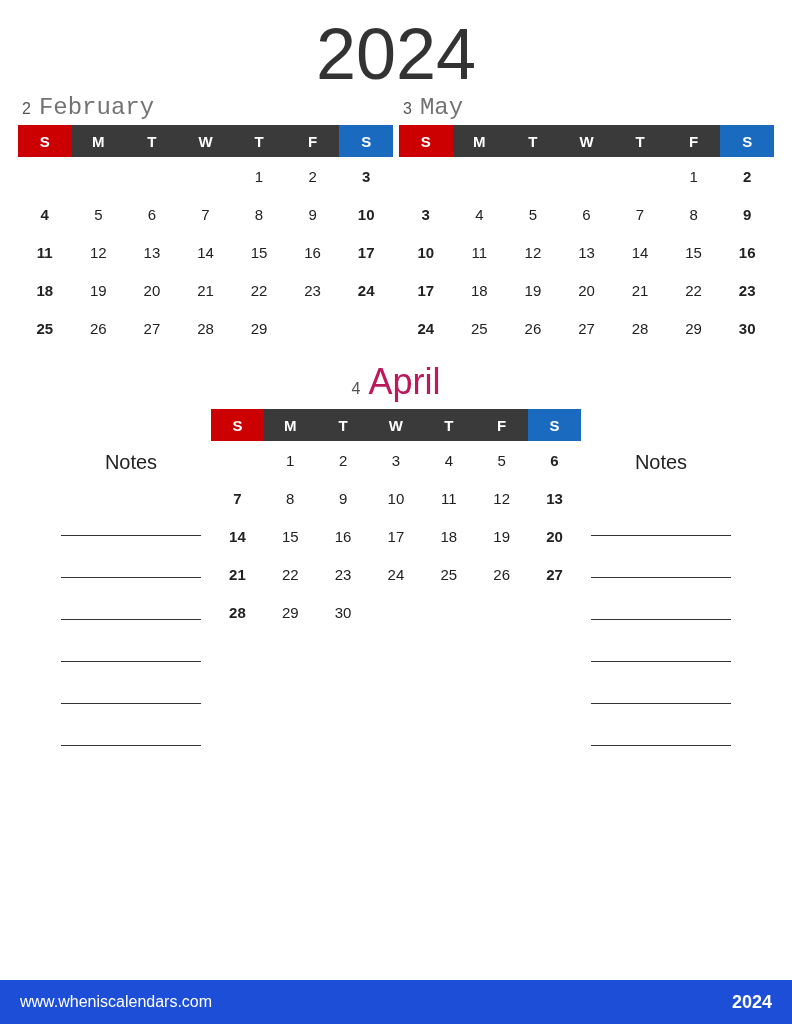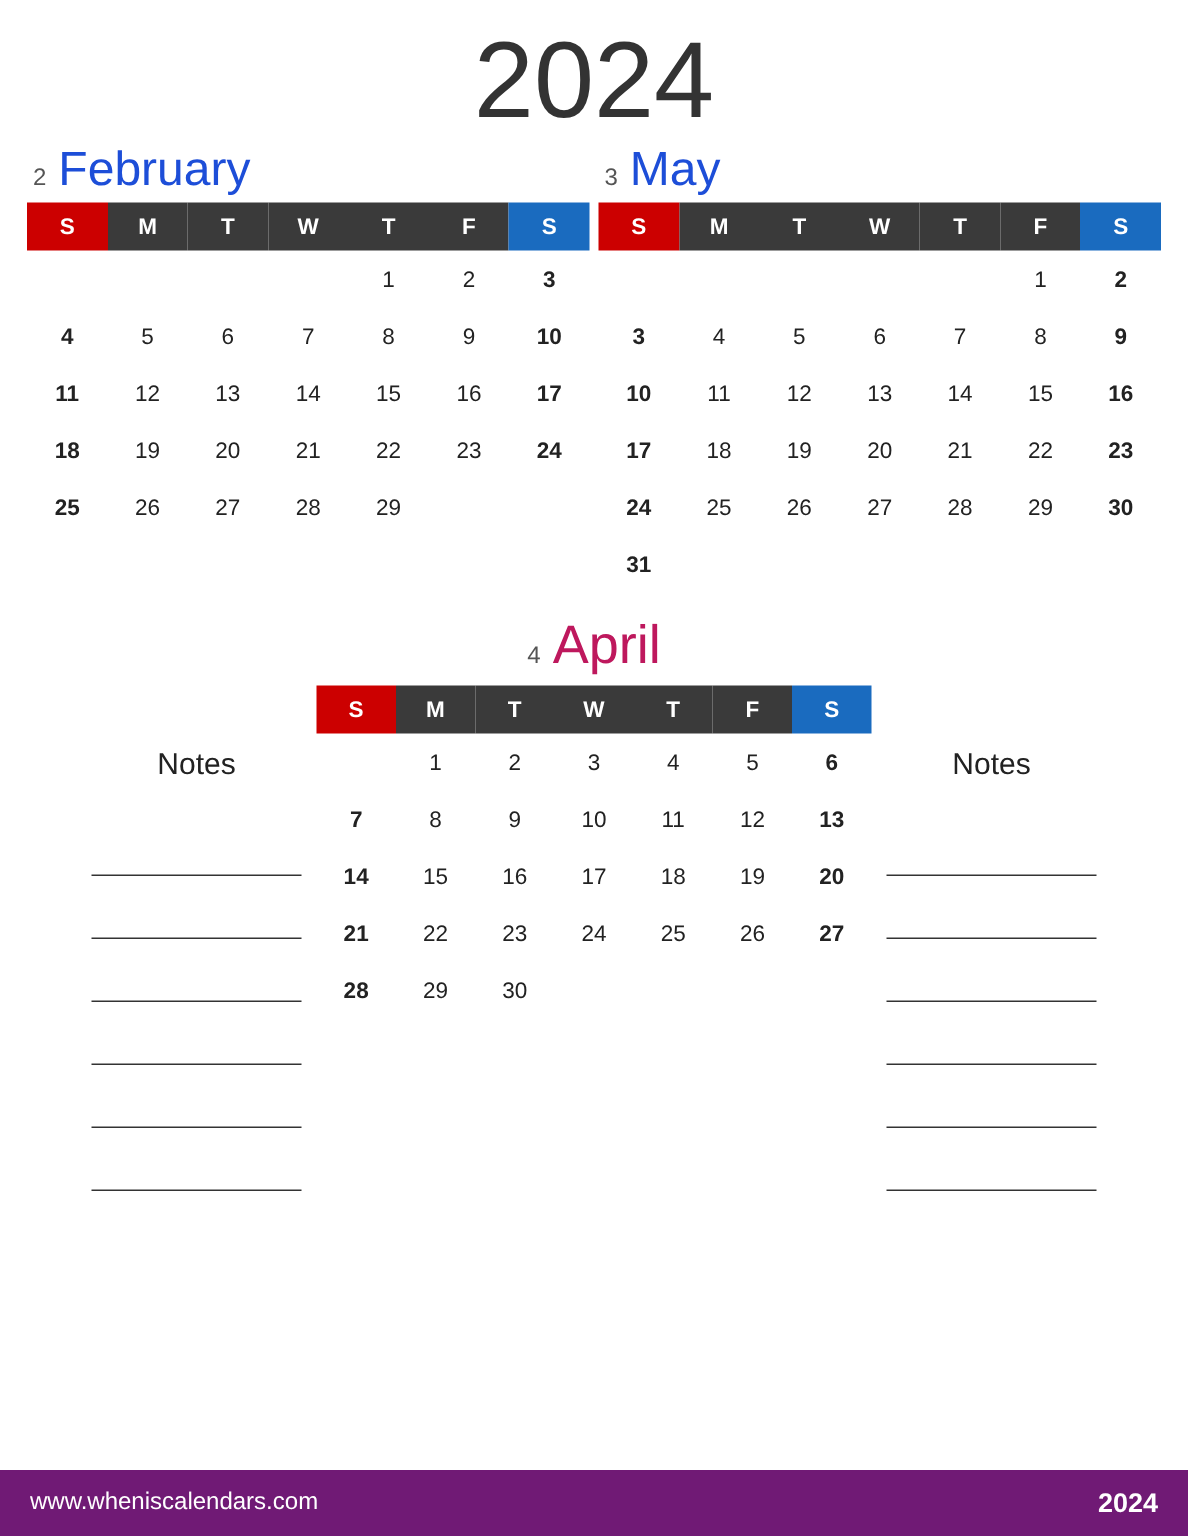--- a/index.html
+++ b/index.html
@@ -41,23 +41,24 @@
       padding-left: 4px;
     }
 
     .month-number {
       font-size: 16px;
       color: #555;
       margin-right: 8px;
     }
 
     .month-name {
-      font-size: 32px;
+      font-size: 24px;
       font-weight: 400;
-      color: #1d4ed8;
+      color: #737373;
+      font-family: Liberation Mono, monospace;
     }
 
     .cal-grid {
       width: 100%;
       border-collapse: collapse;
     }
 
     .cal-grid thead tr th {
       height: 32px;
       text-align: center;
@@ -137,21 +138,21 @@
       width: 370px;
     }
 
     
     .footer {
       position: absolute;
       bottom: 0;
       left: 0;
       right: 0;
       height: 44px;
-      background: #701a75;
+      background: #1d4ed8;
       display: flex;
       align-items: center;
       justify-content: space-between;
       padding: 0 20px;
     }
 
     .footer-url {
       color: #fff;
       font-size: 16px;
     }
@@ -291,29 +292,20 @@
             <td class="day-sat">23</td>
           </tr>
           <tr>
             <td class="day-sun">24</td>
             <td>25</td>
             <td>26</td>
             <td>27</td>
             <td>28</td>
             <td>29</td>
             <td class="day-sat">30</td>
-          </tr>
-          <tr>
-            <td class="day-sun">31</td>
-            <td>&nbsp;</td>
-            <td>&nbsp;</td>
-            <td>&nbsp;</td>
-            <td>&nbsp;</td>
-            <td>&nbsp;</td>
-            <td>&nbsp;</td>
           </tr>
         </tbody>
     </table>
   </div>
 
 </div>
 
 <div class="april-section">
   <div class="april-header">
     <span class="april-number">4</span>

